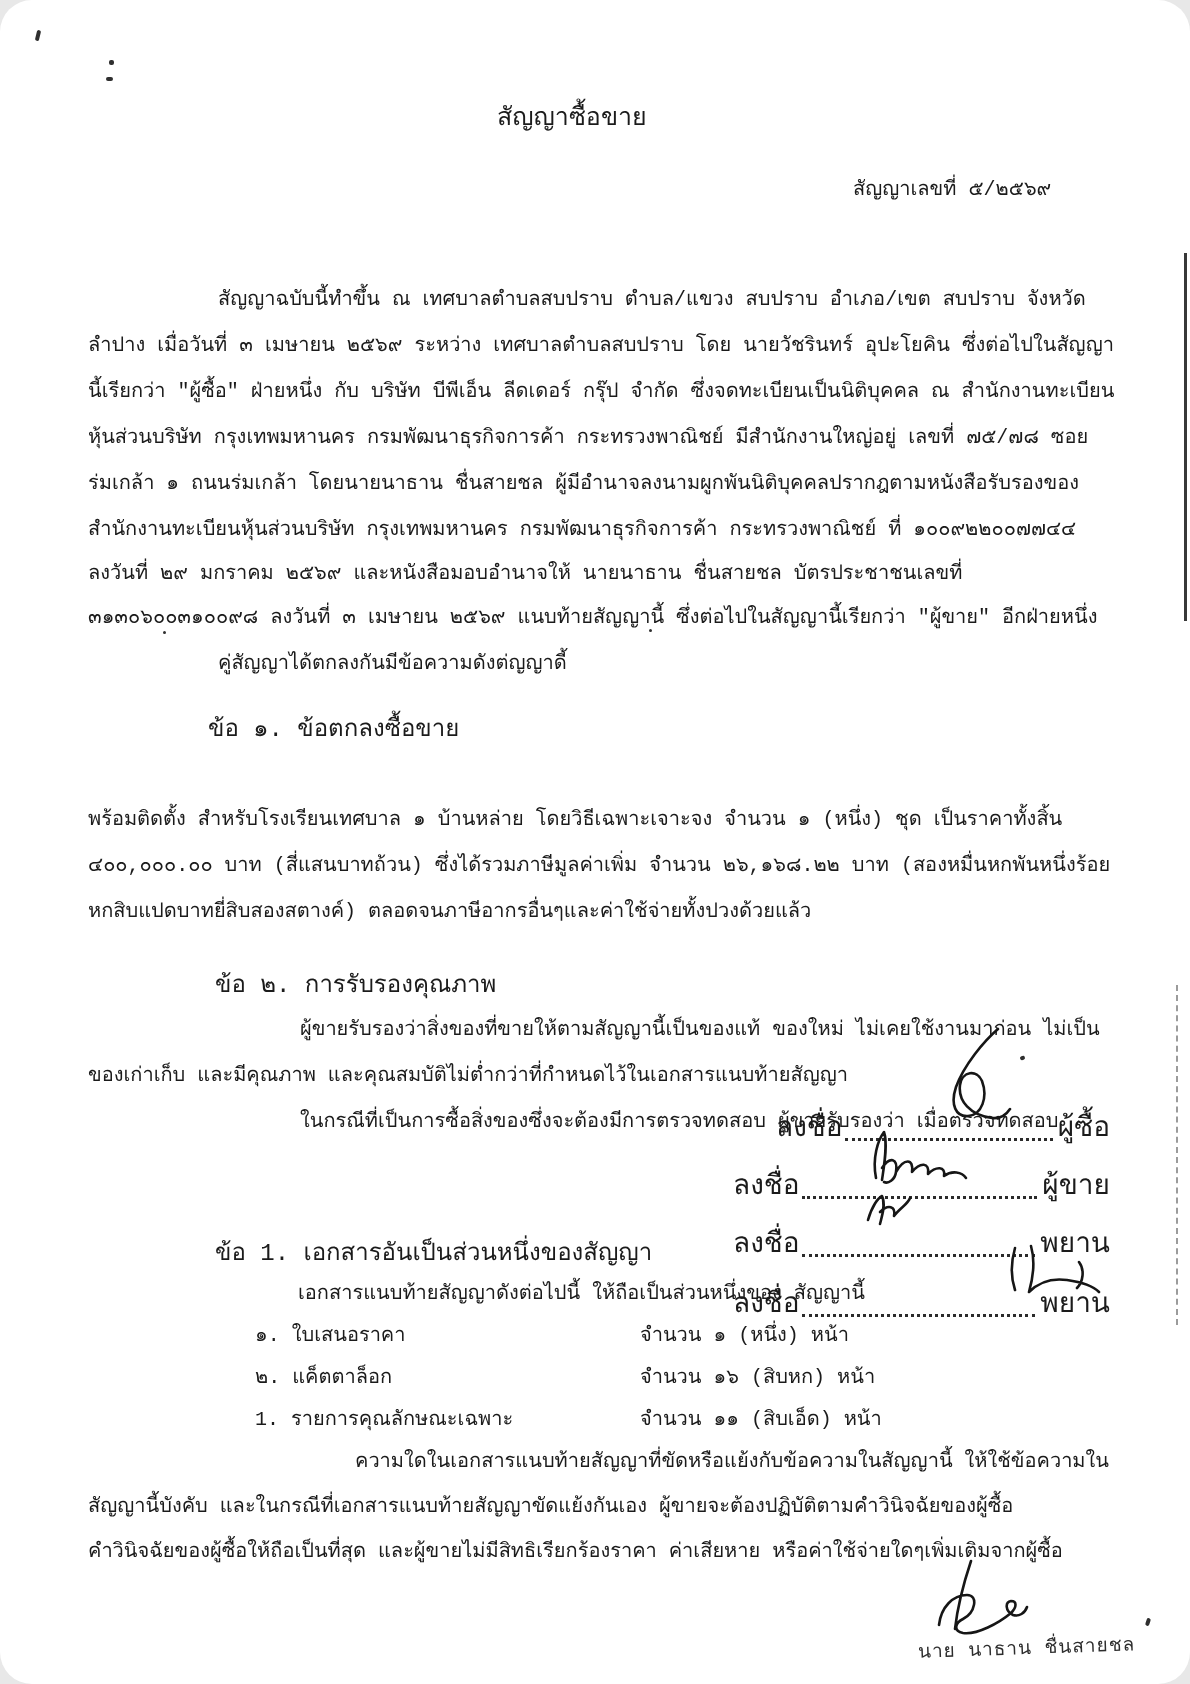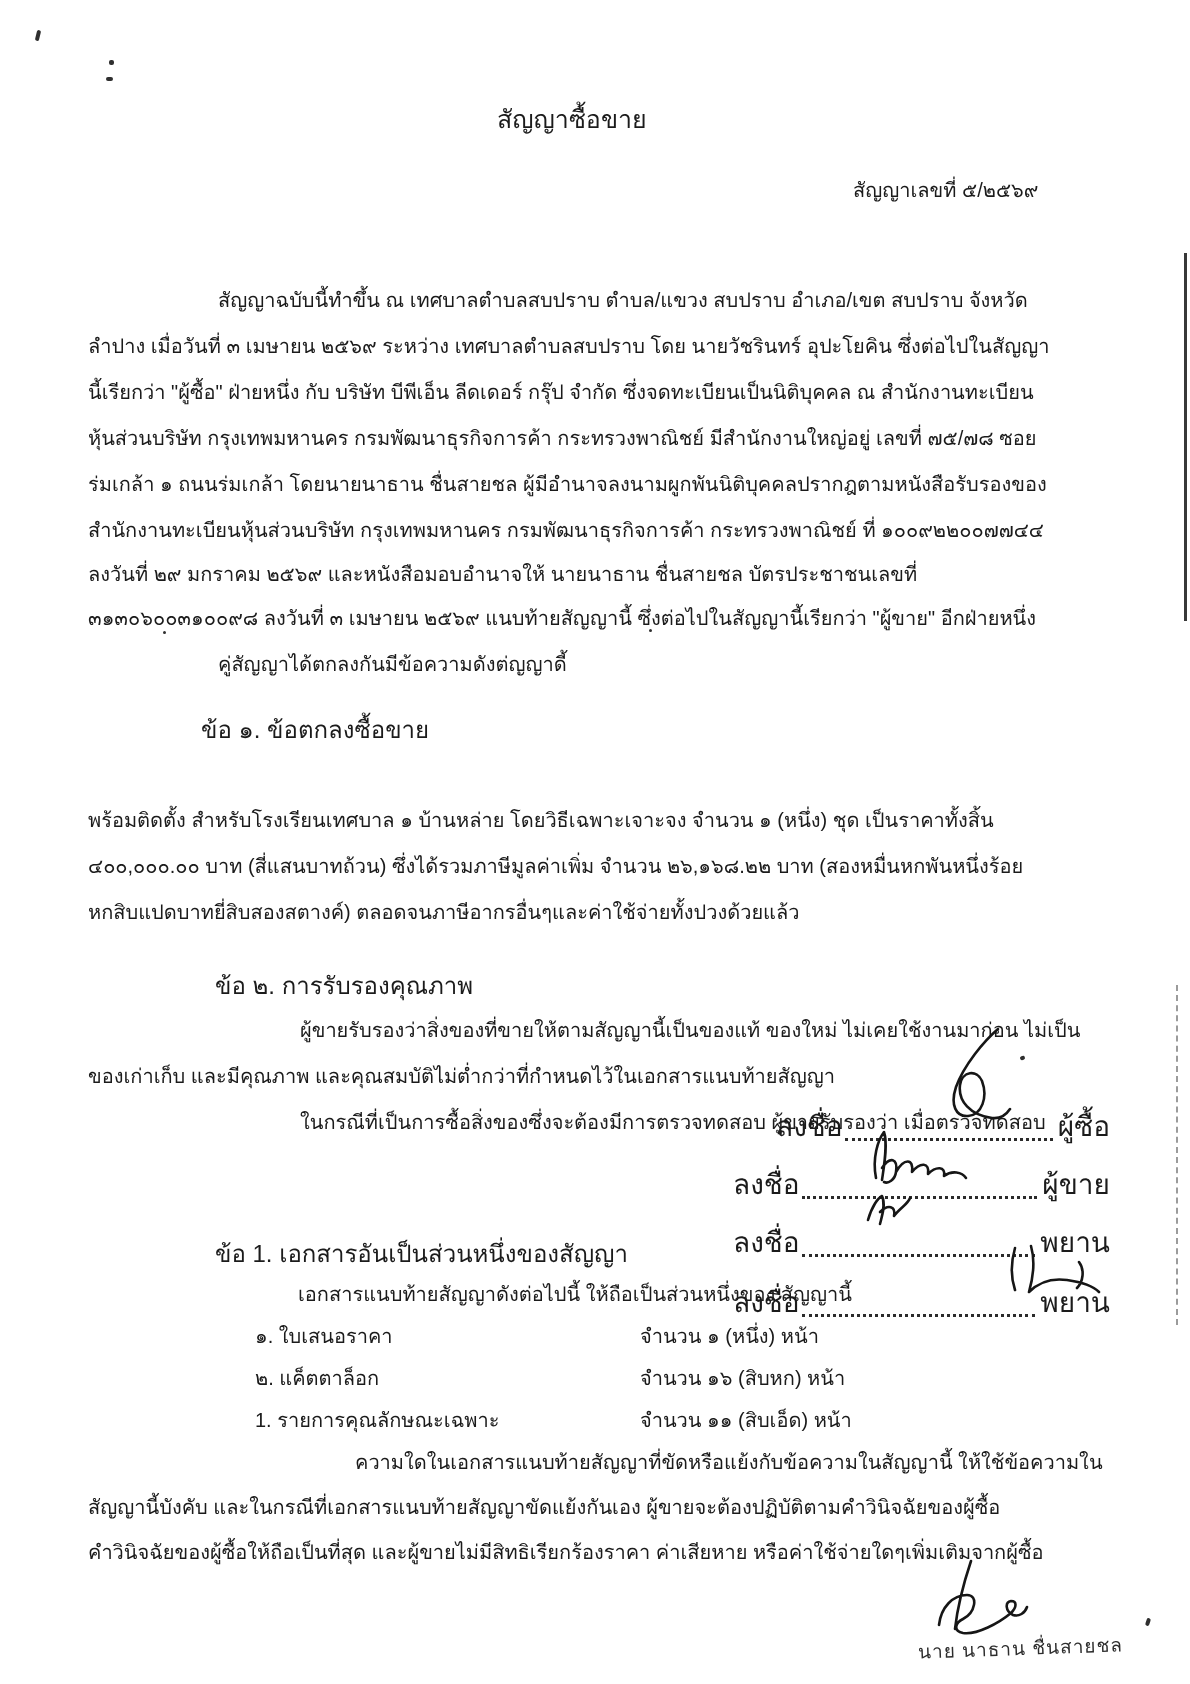--- a/index.html
+++ b/index.html
@@ -3,22 +3,23 @@
 <meta charset="utf-8">
 <title>สัญญาซื้อขาย</title>
 <style>
   html,body{margin:0;padding:0;background:#e8e8e8;}
   .page{
     position:relative;
     width:1190px;height:1684px;
     margin:0 auto;
     background:#ffffff;
     overflow:hidden;
-    font-family:Liberation Sans, sans-serif;
+    font-family:Liberation Mono, monospace;
     color:#1b1b1b;
+    border-radius:32px;
   }
   .tl{
     position:absolute;
     white-space:nowrap;
     font-size:20px;
     line-height:1.2;
     z-index:2;
   }
   .hd{font-size:24px;}
   .sigrow{
@@ -67,21 +68,21 @@
   <div class="tl" style="left:218px;top:288px">สัญญาฉบับนี้ทำขึ้น ณ เทศบาลตำบลสบปราบ ตำบล/แขวง สบปราบ อำเภอ/เขต สบปราบ จังหวัด</div>
   <div class="tl" style="left:88px;top:334px">ลำปาง เมื่อวันที่ ๓ เมษายน ๒๕๖๙ ระหว่าง เทศบาลตำบลสบปราบ โดย นายวัชรินทร์ อุปะโยคิน ซึ่งต่อไปในสัญญา</div>
   <div class="tl" style="left:88px;top:380px">นี้เรียกว่า "ผู้ซื้อ" ฝ่ายหนึ่ง กับ บริษัท บีพีเอ็น ลีดเดอร์ กรุ๊ป จำกัด ซึ่งจดทะเบียนเป็นนิติบุคคล ณ สำนักงานทะเบียน</div>
   <div class="tl" style="left:88px;top:426px">หุ้นส่วนบริษัท กรุงเทพมหานคร กรมพัฒนาธุรกิจการค้า กระทรวงพาณิชย์  มีสำนักงานใหญ่อยู่ เลขที่ ๗๕/๗๘ ซอย</div>
   <div class="tl" style="left:88px;top:472px">ร่มเกล้า ๑ ถนนร่มเกล้า โดยนายนาธาน ชื่นสายชล ผู้มีอำนาจลงนามผูกพันนิติบุคคลปรากฎตามหนังสือรับรองของ</div>
   <div class="tl" style="left:88px;top:518px">สำนักงานทะเบียนหุ้นส่วนบริษัท กรุงเทพมหานคร กรมพัฒนาธุรกิจการค้า กระทรวงพาณิชย์ ที่ ๑๐๐๙๒๒๐๐๗๗๔๔</div>
   <div class="tl" style="left:88px;top:562px">ลงวันที่ ๒๙ มกราคม ๒๕๖๙  และหนังสือมอบอำนาจให้  นายนาธาน  ชื่นสายชล บัตรประชาชนเลขที่</div>
   <div class="tl" style="left:88px;top:606px">๓๑๓๐๖๐๐๓๑๐๐๙๘ ลงวันที่ ๓ เมษายน ๒๕๖๙ แนบท้ายสัญญานี้ ซึ่งต่อไปในสัญญานี้เรียกว่า "ผู้ขาย" อีกฝ่ายหนึ่ง</div>
   <div class="tl" style="left:218px;top:652px">คู่สัญญาได้ตกลงกันมีข้อความดังต่ญญาดี้</div>
 
-  <div class="tl hd" style="left:201px;top:716px">ข้อ ๑. ข้อตกลงซื้อขาย</div>
+  <div class="tl hd" style="left:208px;top:716px">ข้อ ๑. ข้อตกลงซื้อขาย</div>
   <div class="tl" style="left:88px;top:808px">พร้อมติดตั้ง สำหรับโรงเรียนเทศบาล ๑ บ้านหล่าย โดยวิธีเฉพาะเจาะจง จำนวน ๑ (หนึ่ง) ชุด เป็นราคาทั้งสิ้น</div>
   <div class="tl" style="left:88px;top:854px">๔๐๐,๐๐๐.๐๐ บาท (สี่แสนบาทถ้วน) ซึ่งได้รวมภาษีมูลค่าเพิ่ม  จำนวน ๒๖,๑๖๘.๒๒ บาท (สองหมื่นหกพันหนึ่งร้อย</div>
   <div class="tl" style="left:88px;top:900px">หกสิบแปดบาทยี่สิบสองสตางค์) ตลอดจนภาษีอากรอื่นๆและค่าใช้จ่ายทั้งปวงด้วยแล้ว</div>
 
   <div class="tl hd" style="left:215px;top:972px">ข้อ ๒. การรับรองคุณภาพ</div>
   <div class="tl" style="left:300px;top:1018px">ผู้ขายรับรองว่าสิ่งของที่ขายให้ตามสัญญานี้เป็นของแท้ ของใหม่ ไม่เคยใช้งานมาก่อน ไม่เป็น</div>
   <div class="tl" style="left:88px;top:1064px">ของเก่าเก็บ และมีคุณภาพ และคุณสมบัติไม่ต่ำกว่าที่กำหนดไว้ในเอกสารแนบท้ายสัญญา</div>
   <div class="tl" style="left:300px;top:1110px">ในกรณีที่เป็นการซื้อสิ่งของซึ่งจะต้องมีการตรวจทดสอบ ผู้ขายรับรองว่า เมื่อตรวจทดสอบ</div>
 
   <div class="sigrow" style="left:776px;top:1104px;width:334px">

